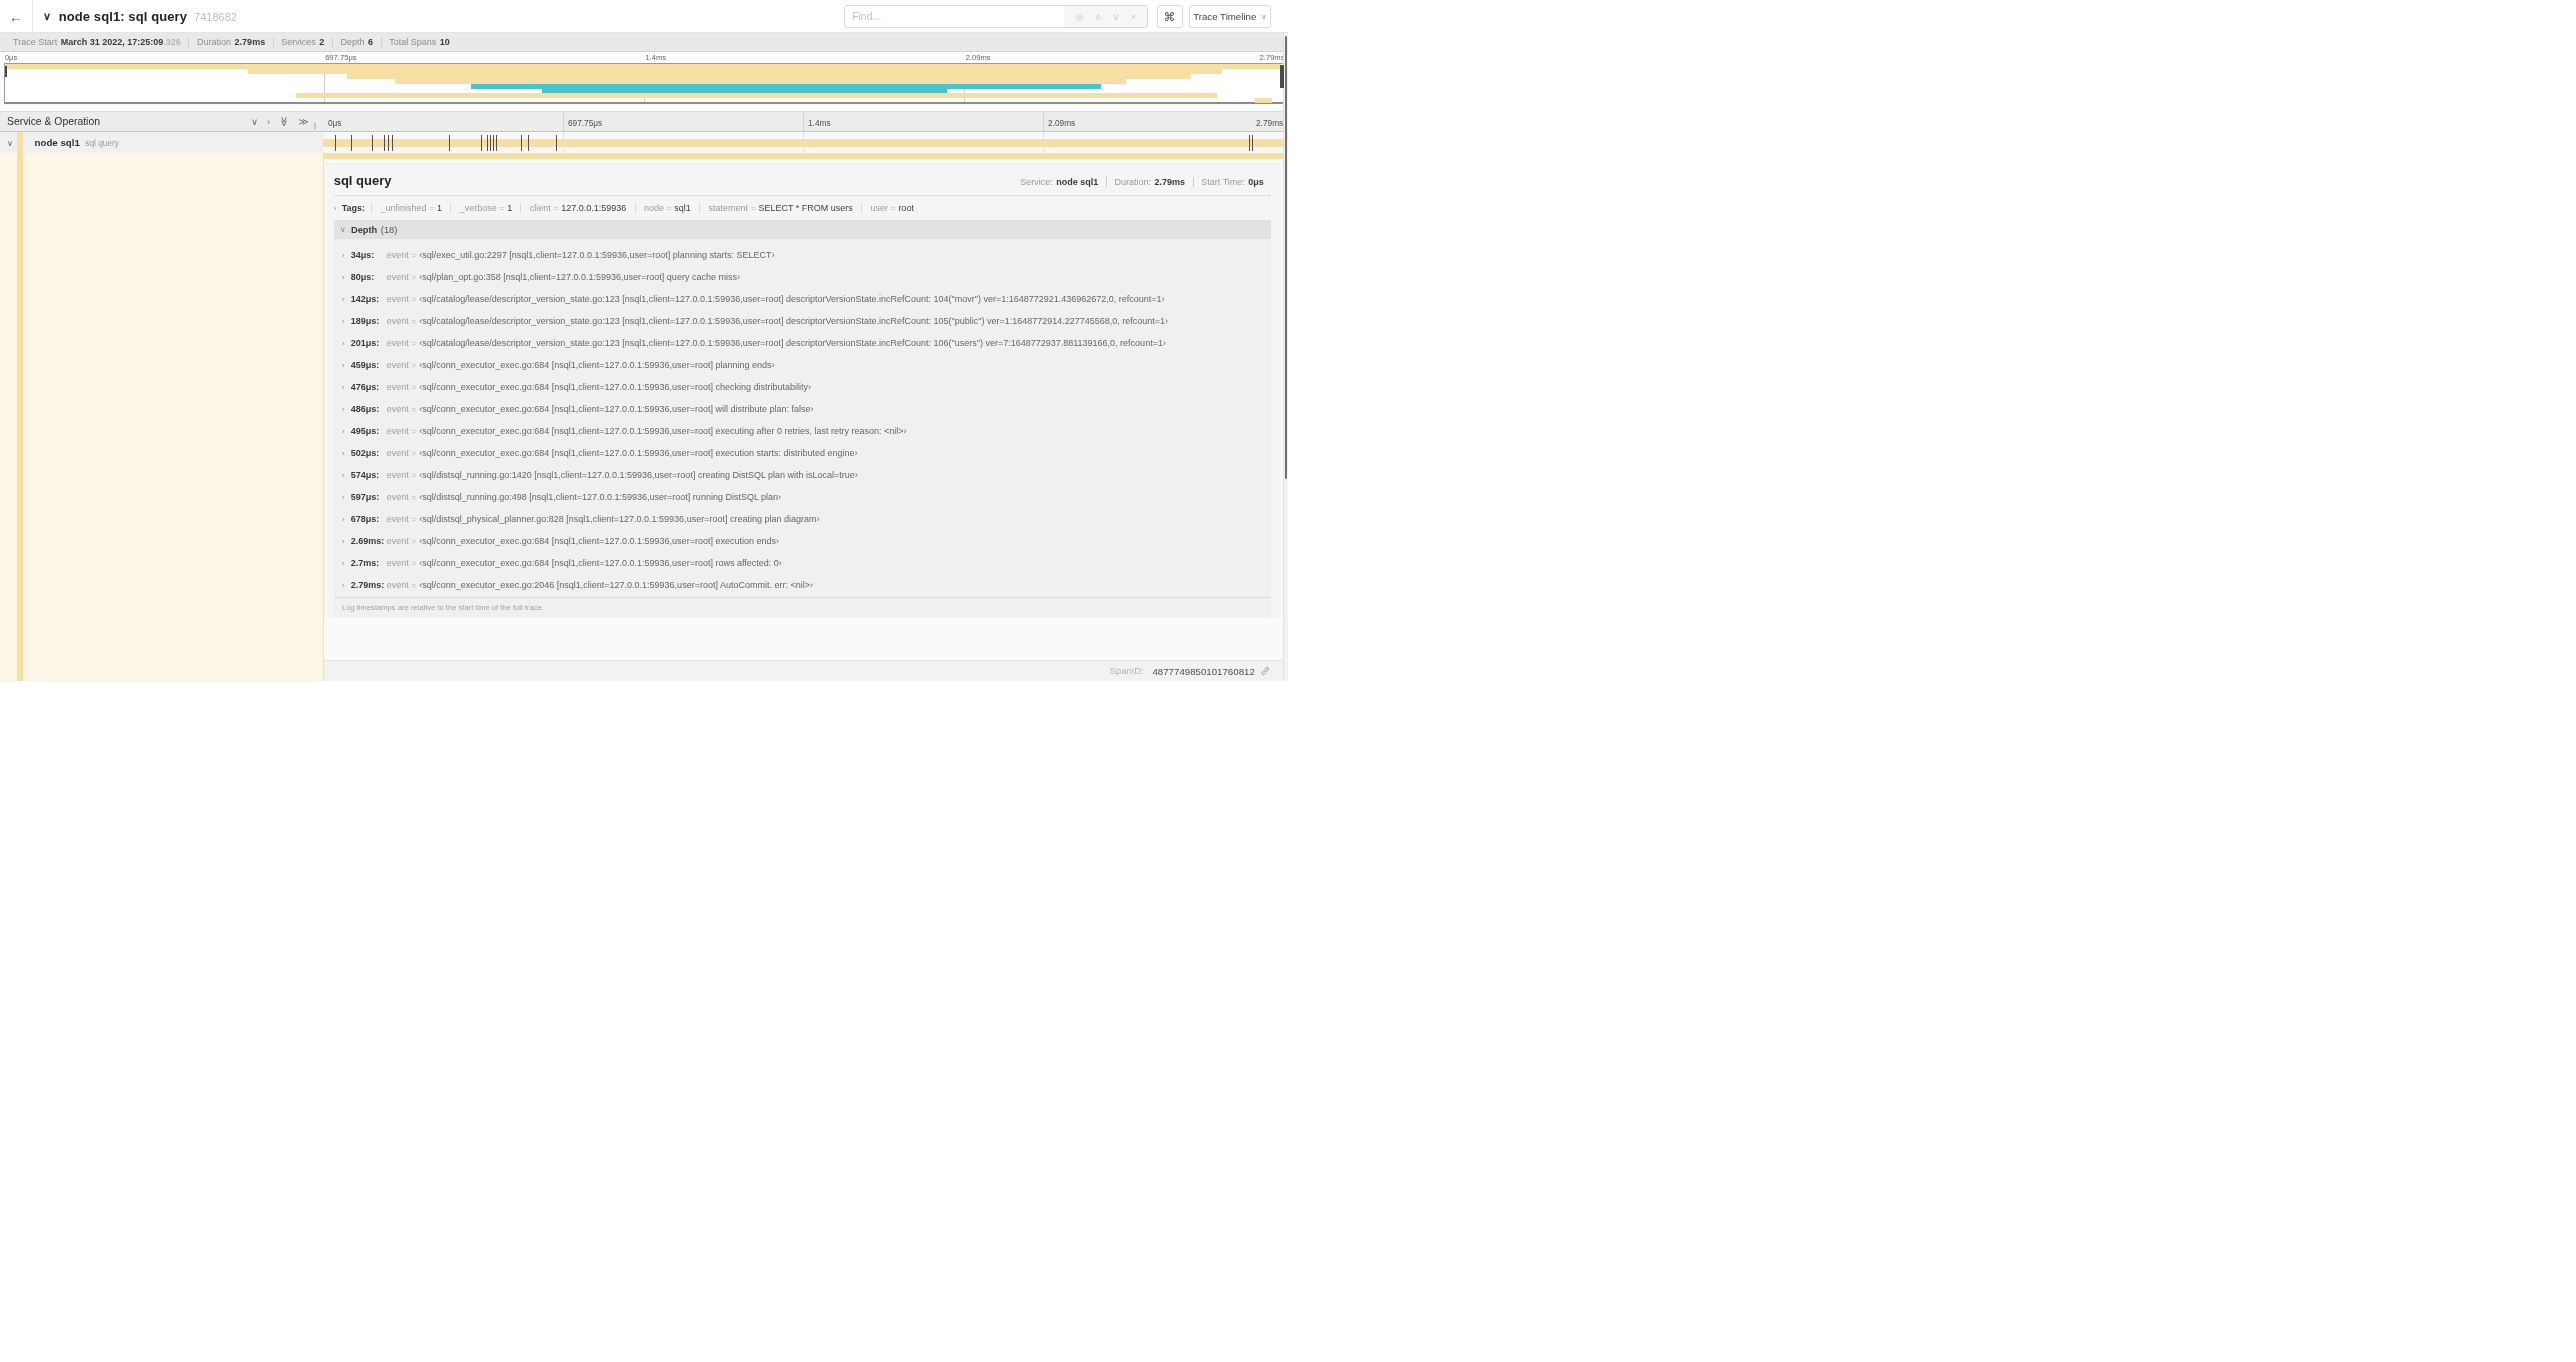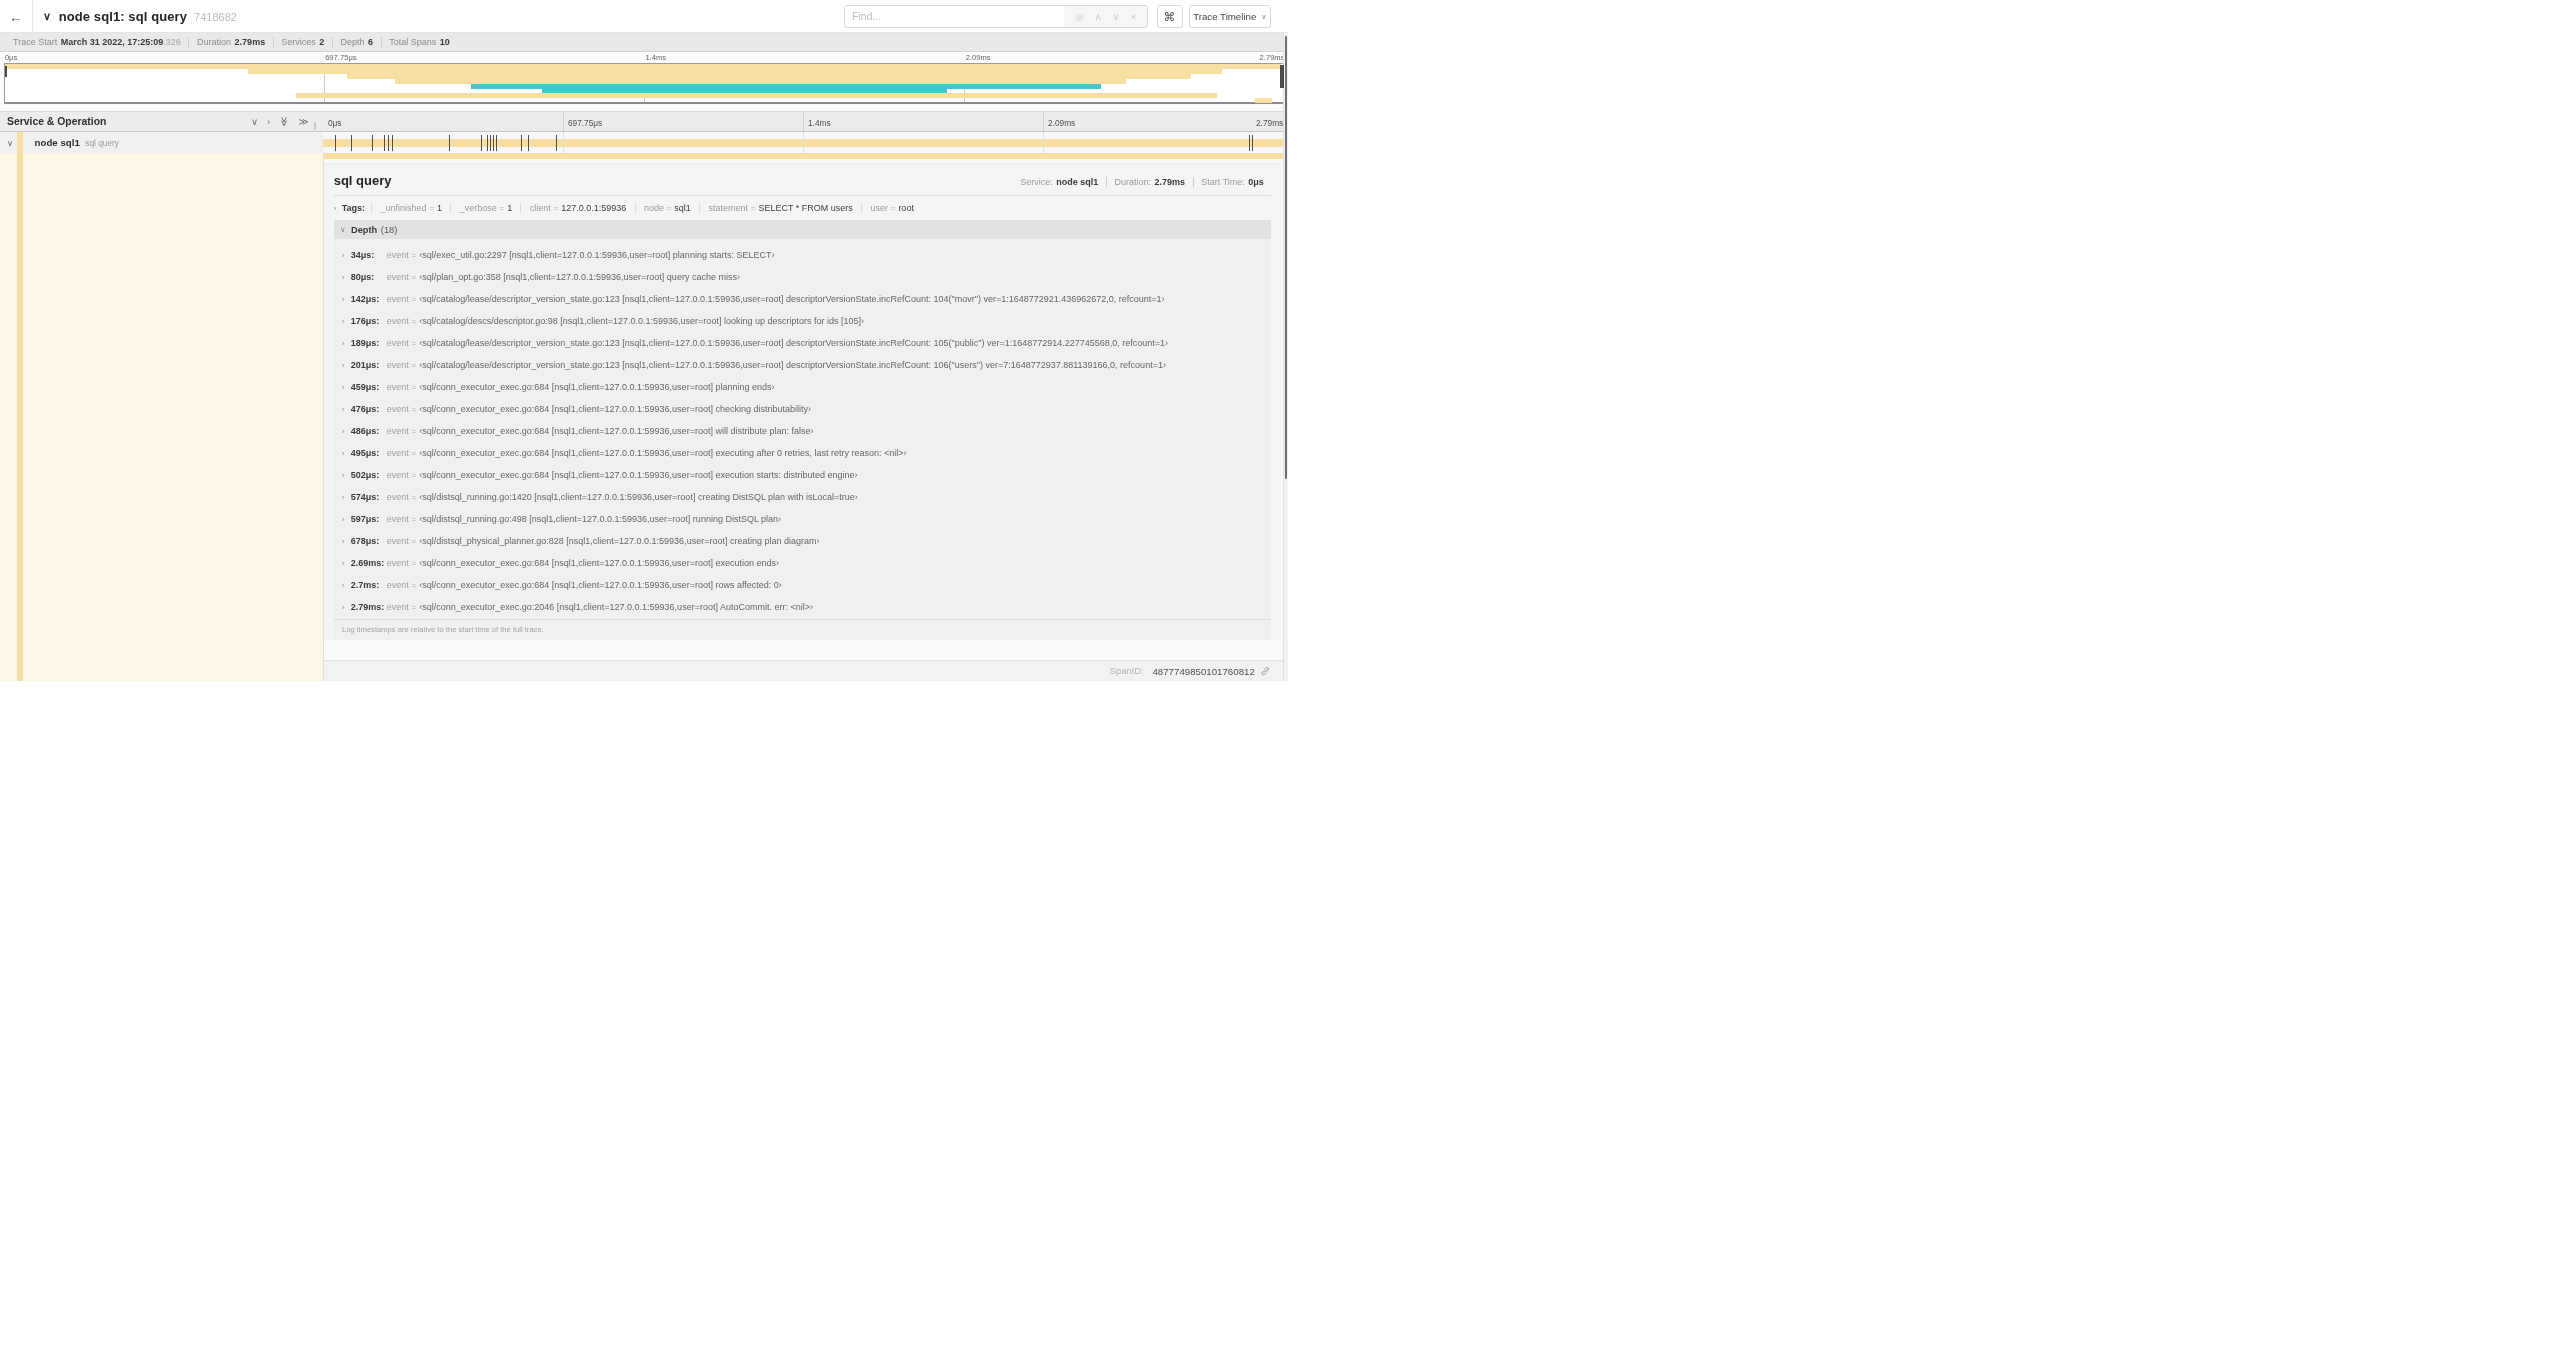--- a/index.html
+++ b/index.html
@@ -41,21 +41,21 @@
   .mm-canvas{ position:absolute; left:3.5px; right:3.5px; top:10.4px; height:41px; background:#fff; border:0.7px solid #9a9a9a; border-bottom:2.1px solid #8c8c8c; }
   .mm-grid{ position:absolute; top:0; bottom:0; width:0.7px; background:#ccc; }
   .mm-bar{ position:absolute; height:4.8px; }
   .mm-handle{ position:absolute; background:#4a4a4a; z-index:3; }
   .mm-handle.left{ left:0; top:1.4px; width:2.8px; height:11px; }
   .mm-handle.right{ right:0; top:0.7px; width:3.5px; height:23px; }
 
   
   .colhead{ position:absolute; left:0; top:111px; width:100%; height:21px; background:#ececec; border-top:0.7px solid #dcdcdc; border-bottom:0.7px solid #c6c6c6; }
   .colhead-left{ position:absolute; left:0; top:0; width:323px; height:100%; display:flex; align-items:center; }
-  .colhead-title{ font-size:10.4px; font-weight:bold; color:#2f2f2f; padding-left:7px; }
+  .colhead-title{ font-size:10.4px; font-weight:normal; color:#2f2f2f; padding-left:7px; }
   .colhead-icons{ position:absolute; left:251px; top:0; height:100%; display:flex; align-items:center; gap:9px; color:#6f6f6f; font-size:9.7px; }
   .colhead-icons span{ cursor:pointer; }
   .rot90{ display:inline-block; transform:rotate(90deg); }
   .col-resizer{ position:absolute; left:313px; bottom:0.7px; color:#aaa; font-size:7px; cursor:col-resize; }
   .ruler{ position:absolute; left:323px; right:4.8px; top:0; height:100%; font-size:8.3px; color:#4f4f4f; }
   .ruler .tick-label{ top:5.5px; padding-left:3.5px; }
   .vgrid{ position:absolute; top:0; bottom:0; width:0.7px; background:#d2d2d2; }
 
   
   .spanrow{ position:absolute; left:0; top:132px; width:100%; height:21px; }
@@ -259,21 +259,20 @@
       <div class="logs-block">
         <div class="logs-head">
           <span class="chev-r">∨</span>
           <span class="logs-title">Depth</span>
           <span class="logs-count">(18)</span>
         </div>
         <div class="log-entries" id="logEntries">
             <div class="log-entry"><span class="chev-r">›</span><span class="log-time">34μs:</span><span class="log-key">event</span><span class="log-eq">=</span><span class="log-val">‹sql/exec_util.go:2297 [nsql1,client=127.0.0.1:59936,user=root] planning starts: SELECT›</span></div>
             <div class="log-entry"><span class="chev-r">›</span><span class="log-time">80μs:</span><span class="log-key">event</span><span class="log-eq">=</span><span class="log-val">‹sql/plan_opt.go:358 [nsql1,client=127.0.0.1:59936,user=root] query cache miss›</span></div>
             <div class="log-entry"><span class="chev-r">›</span><span class="log-time">142μs:</span><span class="log-key">event</span><span class="log-eq">=</span><span class="log-val">‹sql/catalog/lease/descriptor_version_state.go:123 [nsql1,client=127.0.0.1:59936,user=root] descriptorVersionState.incRefCount: 104("movr") ver=1:1648772921.436962672,0, refcount=1›</span></div>
-            <div class="log-entry"><span class="chev-r">›</span><span class="log-time">176μs:</span><span class="log-key">event</span><span class="log-eq">=</span><span class="log-val">‹sql/catalog/descs/descriptor.go:98 [nsql1,client=127.0.0.1:59936,user=root] looking up descriptors for ids [105]›</span></div>
             <div class="log-entry"><span class="chev-r">›</span><span class="log-time">189μs:</span><span class="log-key">event</span><span class="log-eq">=</span><span class="log-val">‹sql/catalog/lease/descriptor_version_state.go:123 [nsql1,client=127.0.0.1:59936,user=root] descriptorVersionState.incRefCount: 105("public") ver=1:1648772914.227745568,0, refcount=1›</span></div>
             <div class="log-entry"><span class="chev-r">›</span><span class="log-time">201μs:</span><span class="log-key">event</span><span class="log-eq">=</span><span class="log-val">‹sql/catalog/lease/descriptor_version_state.go:123 [nsql1,client=127.0.0.1:59936,user=root] descriptorVersionState.incRefCount: 106("users") ver=7:1648772937.881139166,0, refcount=1›</span></div>
             <div class="log-entry"><span class="chev-r">›</span><span class="log-time">459μs:</span><span class="log-key">event</span><span class="log-eq">=</span><span class="log-val">‹sql/conn_executor_exec.go:684 [nsql1,client=127.0.0.1:59936,user=root] planning ends›</span></div>
             <div class="log-entry"><span class="chev-r">›</span><span class="log-time">476μs:</span><span class="log-key">event</span><span class="log-eq">=</span><span class="log-val">‹sql/conn_executor_exec.go:684 [nsql1,client=127.0.0.1:59936,user=root] checking distributability›</span></div>
             <div class="log-entry"><span class="chev-r">›</span><span class="log-time">486μs:</span><span class="log-key">event</span><span class="log-eq">=</span><span class="log-val">‹sql/conn_executor_exec.go:684 [nsql1,client=127.0.0.1:59936,user=root] will distribute plan: false›</span></div>
             <div class="log-entry"><span class="chev-r">›</span><span class="log-time">495μs:</span><span class="log-key">event</span><span class="log-eq">=</span><span class="log-val">‹sql/conn_executor_exec.go:684 [nsql1,client=127.0.0.1:59936,user=root] executing after 0 retries, last retry reason: &lt;nil&gt;›</span></div>
             <div class="log-entry"><span class="chev-r">›</span><span class="log-time">502μs:</span><span class="log-key">event</span><span class="log-eq">=</span><span class="log-val">‹sql/conn_executor_exec.go:684 [nsql1,client=127.0.0.1:59936,user=root] execution starts: distributed engine›</span></div>
             <div class="log-entry"><span class="chev-r">›</span><span class="log-time">574μs:</span><span class="log-key">event</span><span class="log-eq">=</span><span class="log-val">‹sql/distsql_running.go:1420 [nsql1,client=127.0.0.1:59936,user=root] creating DistSQL plan with isLocal=true›</span></div>
             <div class="log-entry"><span class="chev-r">›</span><span class="log-time">597μs:</span><span class="log-key">event</span><span class="log-eq">=</span><span class="log-val">‹sql/distsql_running.go:498 [nsql1,client=127.0.0.1:59936,user=root] running DistSQL plan›</span></div>
             <div class="log-entry"><span class="chev-r">›</span><span class="log-time">678μs:</span><span class="log-key">event</span><span class="log-eq">=</span><span class="log-val">‹sql/distsql_physical_planner.go:828 [nsql1,client=127.0.0.1:59936,user=root] creating plan diagram›</span></div>

